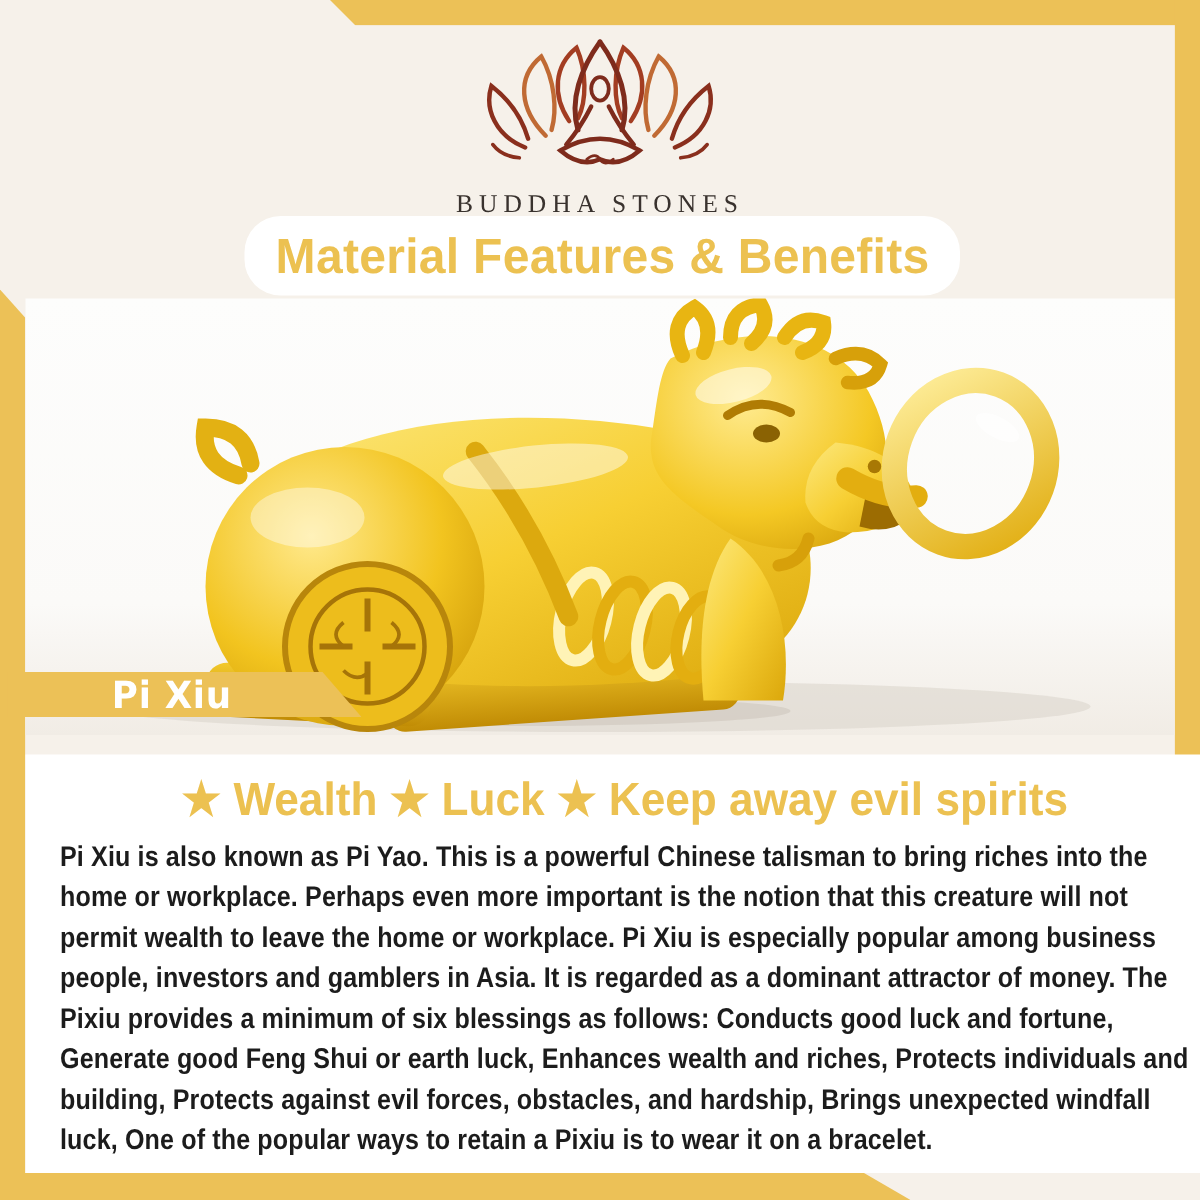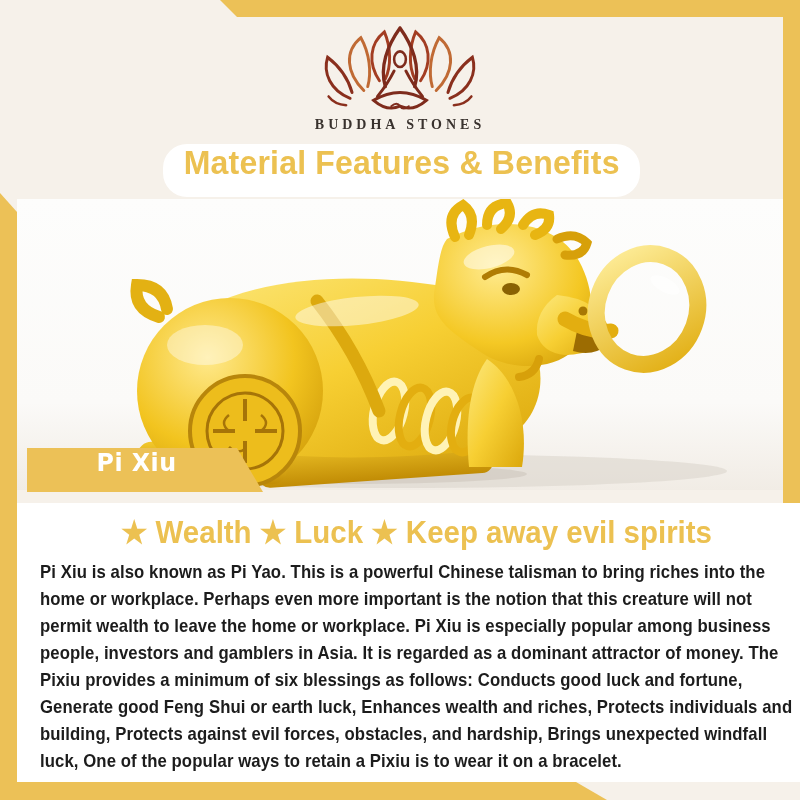--- a/index.html
+++ b/index.html
@@ -17,38 +17,38 @@
   .frame-right{left:783px;top:0;width:17px;height:600px;
     clip-path:polygon(0 0,100% 0,100% 100%,0 calc(100% - 23px));}
   .frame-left{left:0;top:193px;width:17px;height:607px;
     clip-path:polygon(0 0,100% 19px,100% 100%,0 100%);}
   .frame-bottom{left:0;top:782px;width:607px;height:18px;
     clip-path:polygon(0 0,576px 0,100% 100%,0 100%);}
 
   
   .logo-block{position:absolute;left:0;top:24px;width:800px;text-align:center;}
   .logo-block svg{display:block;margin:0 auto;}
-  .brand-name{margin-top:3px;font-family:"Liberation Serif",serif;font-size:14px;
-    letter-spacing:4px;color:var(--brand);font-weight:700;}
+  .brand-name{margin-top:12px;font-family:"Liberation Serif",serif;font-size:17px;
+    letter-spacing:4px;color:var(--brand);font-weight:400;}
 
   
   .banner{position:absolute;left:163px;top:144px;width:477px;height:53px;background:var(--white);
-    display:flex;align-items:flex-start;justify-content:center;border-radius:24px;}
+    display:flex;align-items:center;justify-content:center;border-radius:24px;}
   .banner-title{color:var(--gold);font-size:33px;font-weight:700;white-space:nowrap;
     transform:scaleX(.97);letter-spacing:.2px;}
 
   
   .photo-area{position:absolute;left:17px;top:199px;width:766px;height:291px;
     background:linear-gradient(180deg,#fdfdfc 0%,#fbfaf8 70%,#f1ece5 100%);}
   .photo-area svg{display:block;}
 
   
-  .product-label{position:absolute;left:27px;top:448px;width:236px;height:44px;background:var(--frame);
+  .product-label{position:absolute;left:5px;top:448px;width:236px;height:30px;background:var(--frame);
     clip-path:polygon(0 0,calc(100% - 26px) 0,100% 100%,0 100%);
-    display:flex;align-items:flex-start;justify-content:center;}
+    display:flex;align-items:flex-end;justify-content:center;}
   .product-label span{color:#fff;font-size:25px;font-weight:700;letter-spacing:.5px;
     font-family:"DejaVu Sans",sans-serif;transform:scaleX(.95);padding-right:18px;}
 
   
   .text-area{position:absolute;left:17px;top:503px;width:771px;height:279px;background:var(--white);padding-left:14px;}
   .benefits-heading{margin-top:11px;text-align:center;color:var(--gold);font-size:31px;font-weight:700;
     transform:scaleX(.95);transform-origin:50% 0;white-space:nowrap;}
   .desc-outer{width:752px;margin:7px 0 0 9px;}
   .desc{width:855px;transform:scaleX(.88);transform-origin:0 0;color:var(--ink);
     font-size:19px;line-height:27px;font-weight:700;letter-spacing:.1px;}

